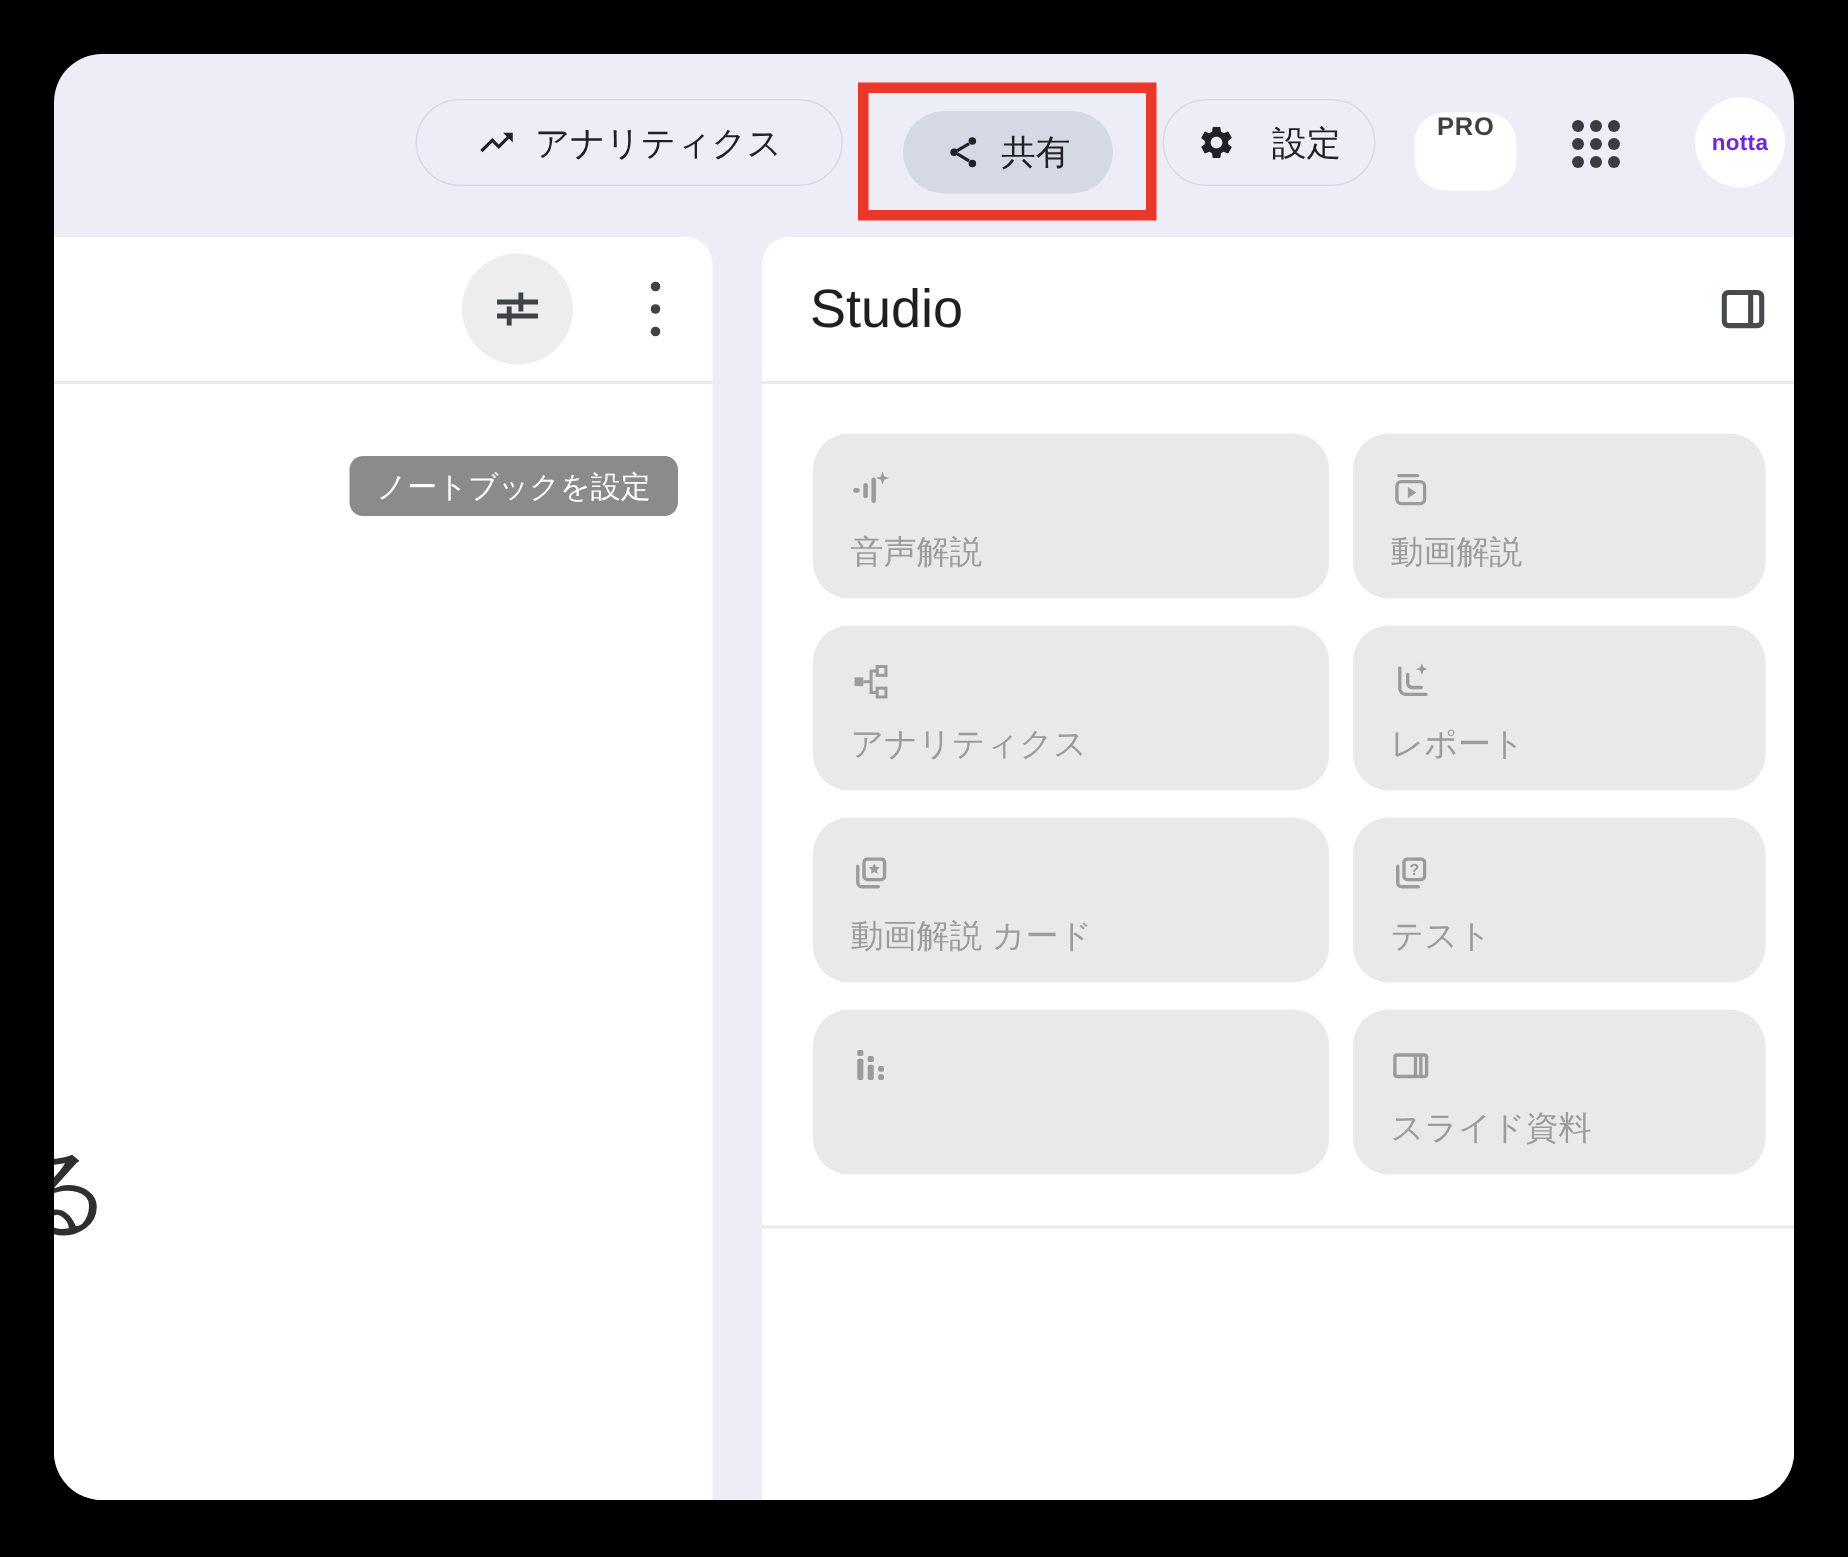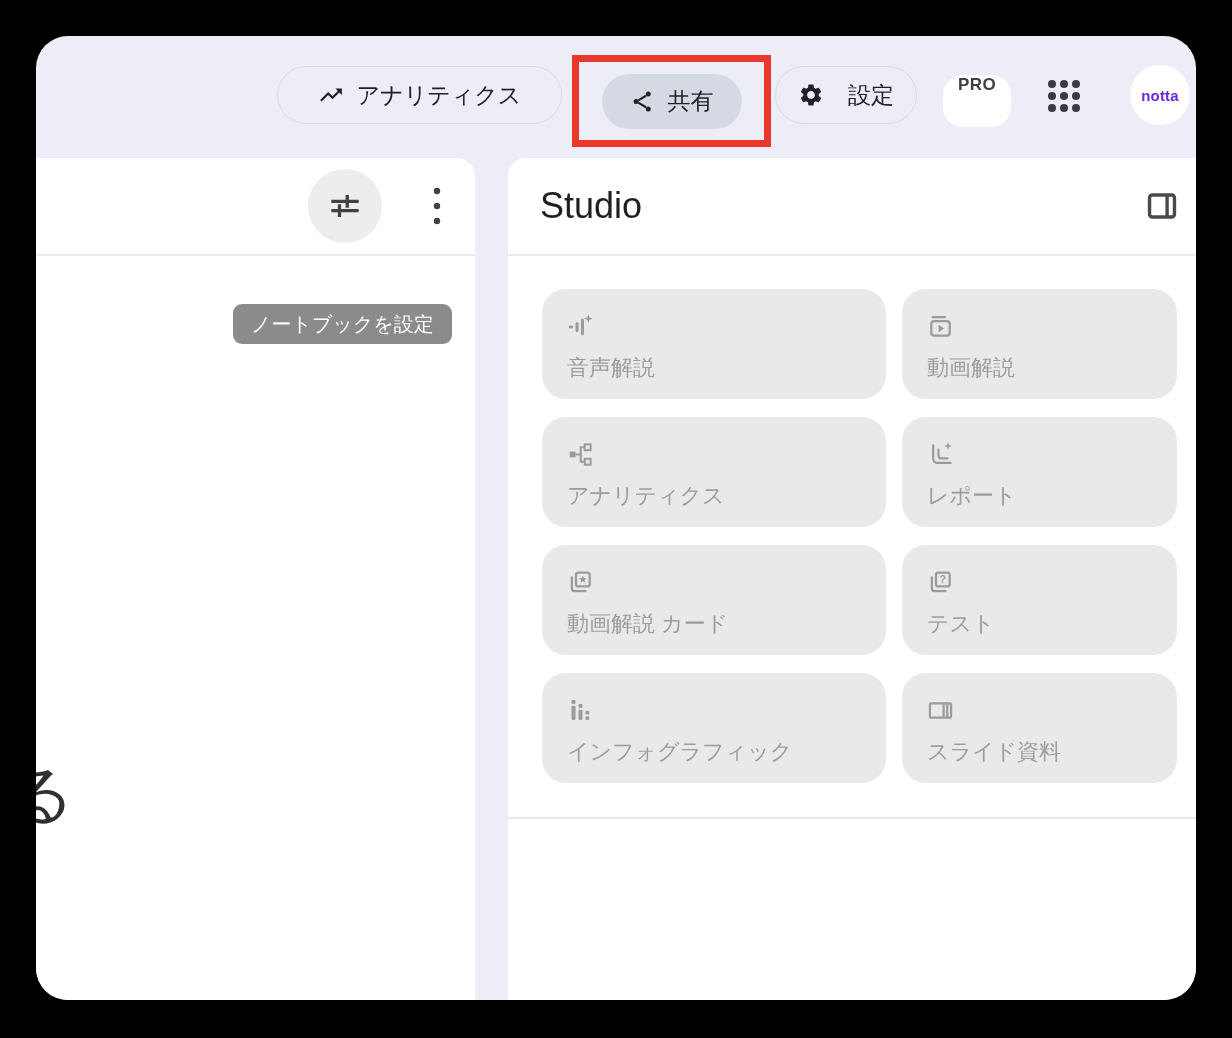--- a/index.html
+++ b/index.html
@@ -249,21 +249,20 @@
         <svg class="cicon" viewBox="0 0 24 24">
           <g fill="#9b9b9b">
             <rect x="4" y="2.6" width="3.6" height="3.6" rx="1"></rect>
             <rect x="4" y="7.8" width="3.6" height="12.6" rx="1"></rect>
             <rect x="10.2" y="6.2" width="3.6" height="3.6" rx="1"></rect>
             <rect x="10.2" y="11.4" width="3.6" height="9" rx="1"></rect>
             <rect x="16.4" y="12.2" width="3.4" height="3.4" rx="1"></rect>
             <rect x="16.4" y="17" width="3.4" height="3.4" rx="1"></rect>
           </g>
         </svg>
-        <div class="clabel">インフォグラフィック</div>
       </div>
 
       <div class="card">
         <svg class="cicon" viewBox="0 0 24 24">
           <rect x="2.6" y="5.6" width="18.8" height="12.8" rx="1.4" fill="none" stroke="#9b9b9b" stroke-width="2"></rect>
           <path d="M14.8 5.6v12.8M18 5.6v12.8" stroke="#9b9b9b" stroke-width="2" fill="none"></path>
         </svg>
         <div class="clabel">スライド資料</div>
       </div>
 

